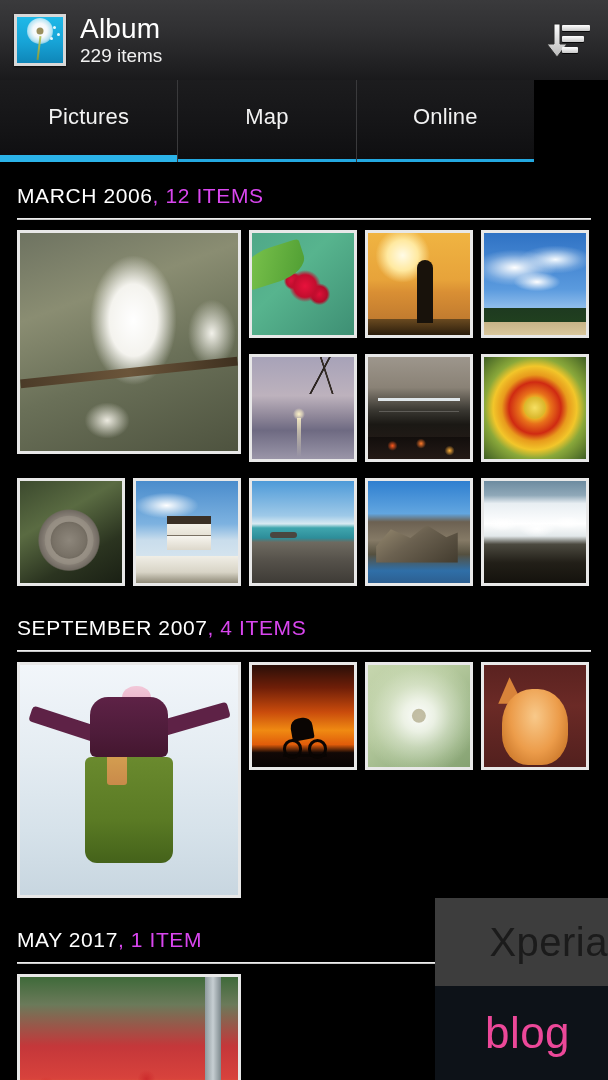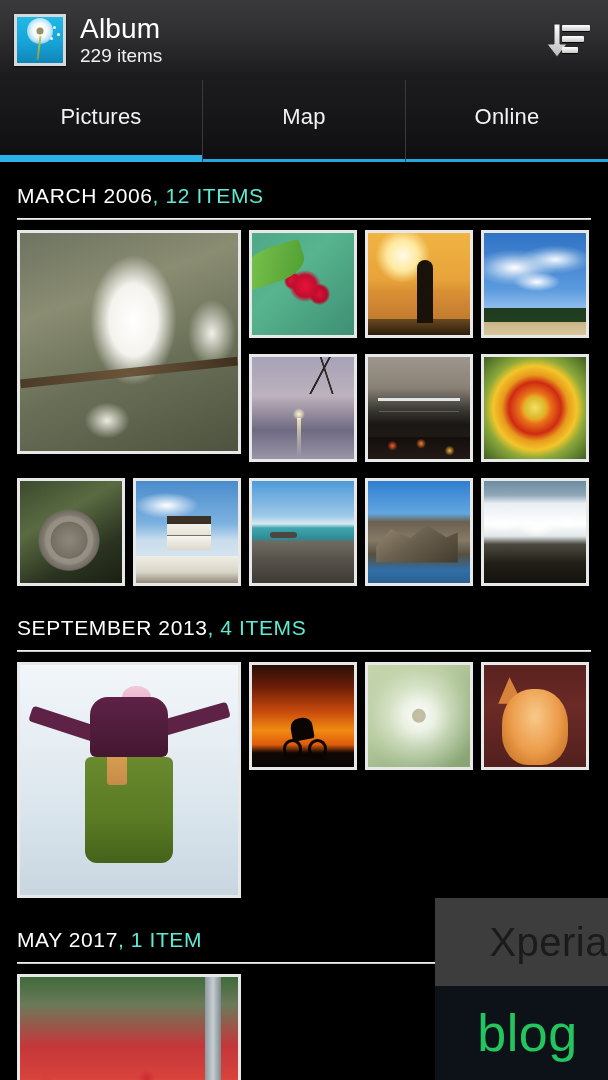--- a/index.html
+++ b/index.html
@@ -48,35 +48,35 @@
   .sort-bars i {
     display:block; height:6px; border-radius:1px; margin-bottom:5px;
     background:linear-gradient(to bottom,#ffffff,#c9c9c9);
     box-shadow:0 1px 0 rgba(0,0,0,.8);
   }
   .sort-bars i:nth-child(1){ width:28px; }
   .sort-bars i:nth-child(2){ width:22px; }
   .sort-bars i:nth-child(3){ width:16px; }
 
   
-  .tabs { position:absolute; left:0; top:80px; width:608px; height:82px; display:flex;
+  .tabs { position:absolute; left:0; top:80px; width:534px; height:82px; display:flex;
           background:#ef4444; }
   .tab { position:relative; flex:1 1 0; display:flex; align-items:center; justify-content:center;
          background:linear-gradient(to bottom,#1c1c1e 0%,#151517 55%,#0e0e10 100%); }
   .tab + .tab { border-left:1px solid #3a3a3c; }
   .tab-label { color:#f2f2f2; font-size:22px; letter-spacing:.2px; padding-bottom:8px; }
   .tab-underline { position:absolute; left:0; right:0; bottom:0; height:3px; background:#23a8e0; }
   .tab.active .tab-underline { height:7px; background:#2bb3e8; }
 
   
   .content { position:absolute; left:0; top:162px; width:608px; height:918px; background:#000; }
   .section { position:relative; }
   .sec-header { padding:22px 17px 0 17px; }
   .sec-title { font-size:21px; letter-spacing:.6px; color:#ffffff; white-space:nowrap; }
-  .sec-title .count { color:#5eead4; }
+  .sec-title .count { color:#d946ef; }
   .sec-rule { height:2px; margin:10px 17px 0 17px;
               background:linear-gradient(to bottom,#ffffff,#b4b4b4); }
 
   .grid { padding:10px 17px 0 17px; }
   .row { display:flex; gap:8px; margin-bottom:8px; }
   .col { display:flex; flex-direction:column; gap:8px; }
 
   .tile {
     position:relative; overflow:hidden; background:#111;
     border:3px solid #e8e8e8; box-shadow:0 1px 2px rgba(0,0,0,.9);
@@ -254,21 +254,21 @@
   .watermark { position:absolute; right:0; top:898px; width:173px; height:182px; }
   .wm-top {
     position:absolute; left:0; top:0; width:173px; height:88px;
     background:#3d3d3d; display:flex; align-items:center; justify-content:flex-end;
   }
   .wm-top span { color:#1b1b1b; font-size:40px; line-height:40px; font-weight:300; letter-spacing:.5px; }
   .wm-bot {
     position:absolute; left:0; top:88px; width:173px; height:94px;
     background:#0d1218; display:flex; align-items:center; justify-content:center;
   }
-  .wm-bot span { color:#22c55e; font-size:52px; line-height:44px; font-weight:300; letter-spacing:.5px;margin-left:12px; }
+  .wm-bot span { color:#ec4899; font-size:44px; line-height:44px; font-weight:300; letter-spacing:.5px;margin-left:12px; }
 </style>
 </head>
 <body>
 
 <div id="app">
 
   <div class="header">
     <div class="album-thumb">
       <div class="dand-head"></div>
       <div class="dand-core"></div>
@@ -373,21 +373,21 @@
           <div class="tile t-r3">
             <div class="pic p-surf"></div>
           </div>
         </div>
       </div>
     </div>
 
     <div class="section">
       <div class="sec-header">
         <div class="sec-title">
-          <span>SEPTEMBER 2013</span><span class="count">, 4 ITEMS</span>
+          <span>SEPTEMBER 2007</span><span class="count">, 4 ITEMS</span>
         </div>
       </div>
       <div class="sec-rule"></div>
 
       <div class="grid">
         <div class="row">
           <div class="tile t-tall">
             <div class="pic p-snowangel">
               <div class="sa-armL"></div>
               <div class="sa-armR"></div>

